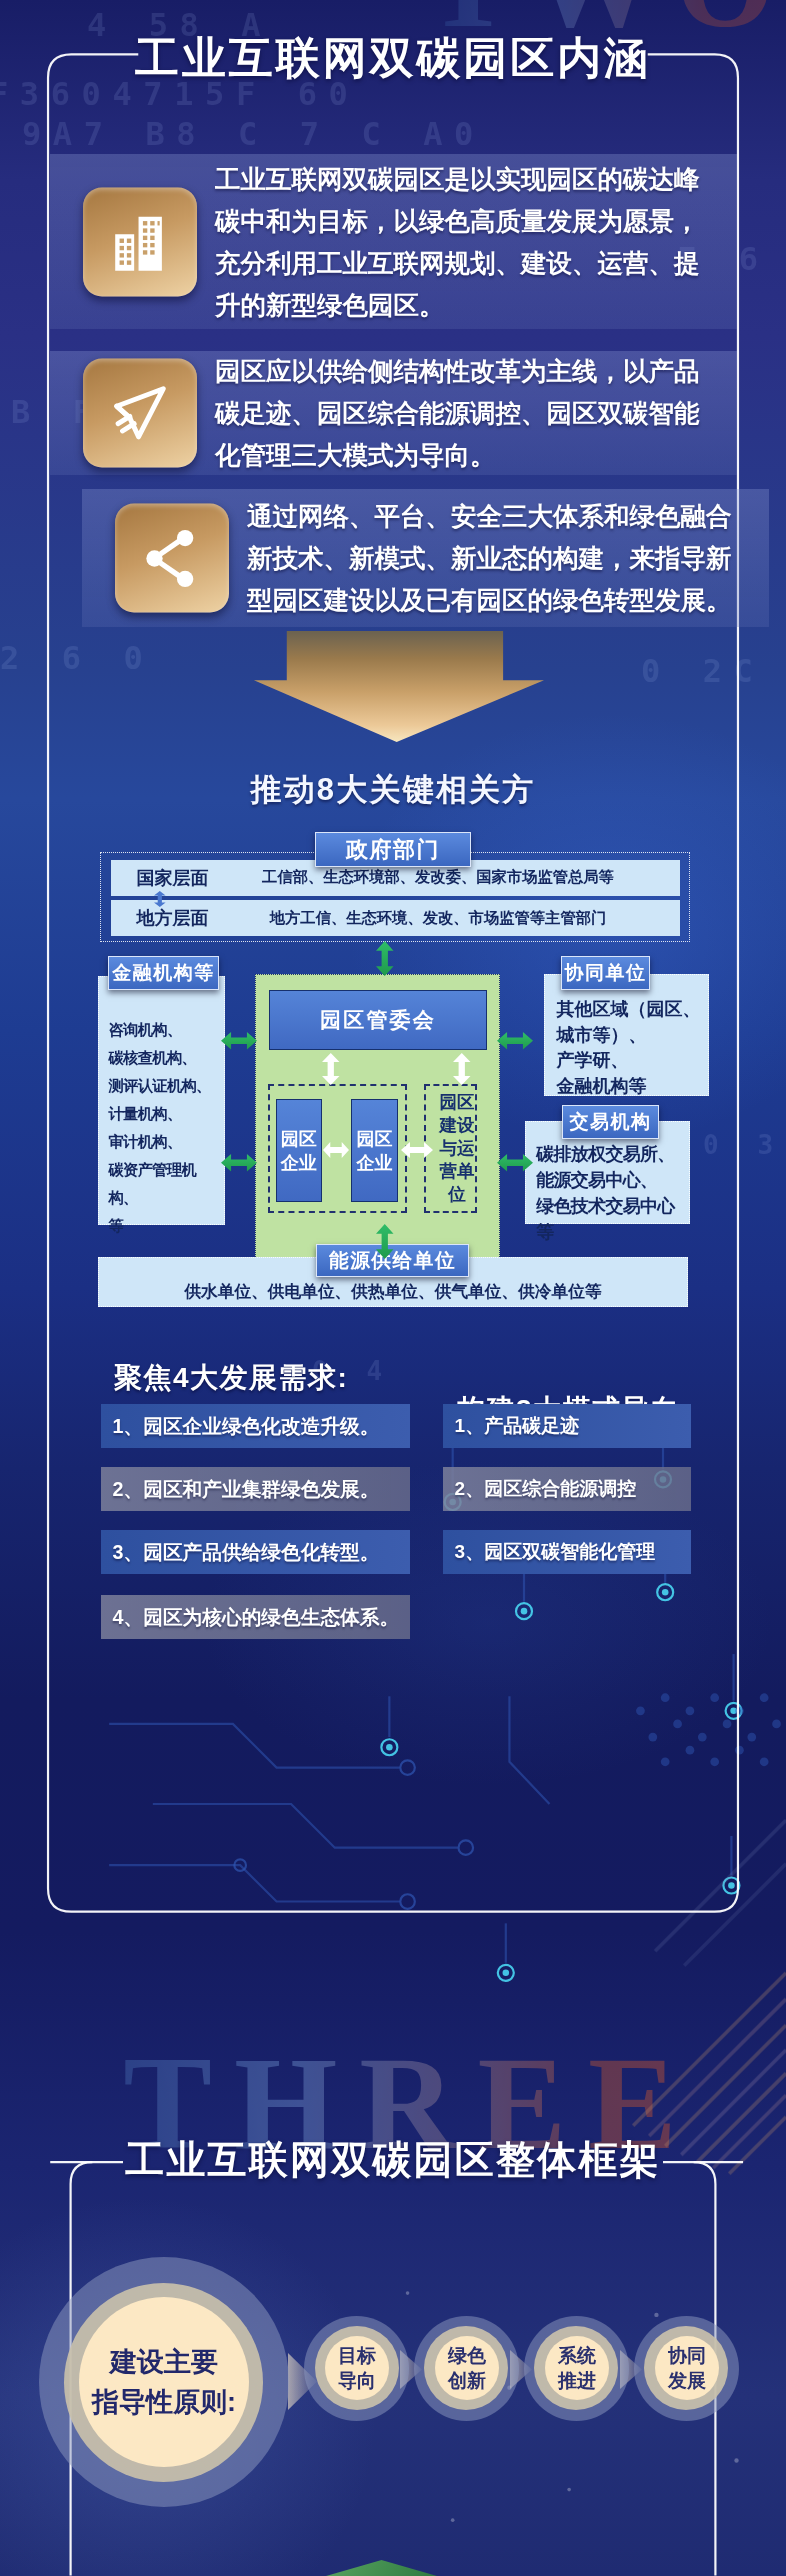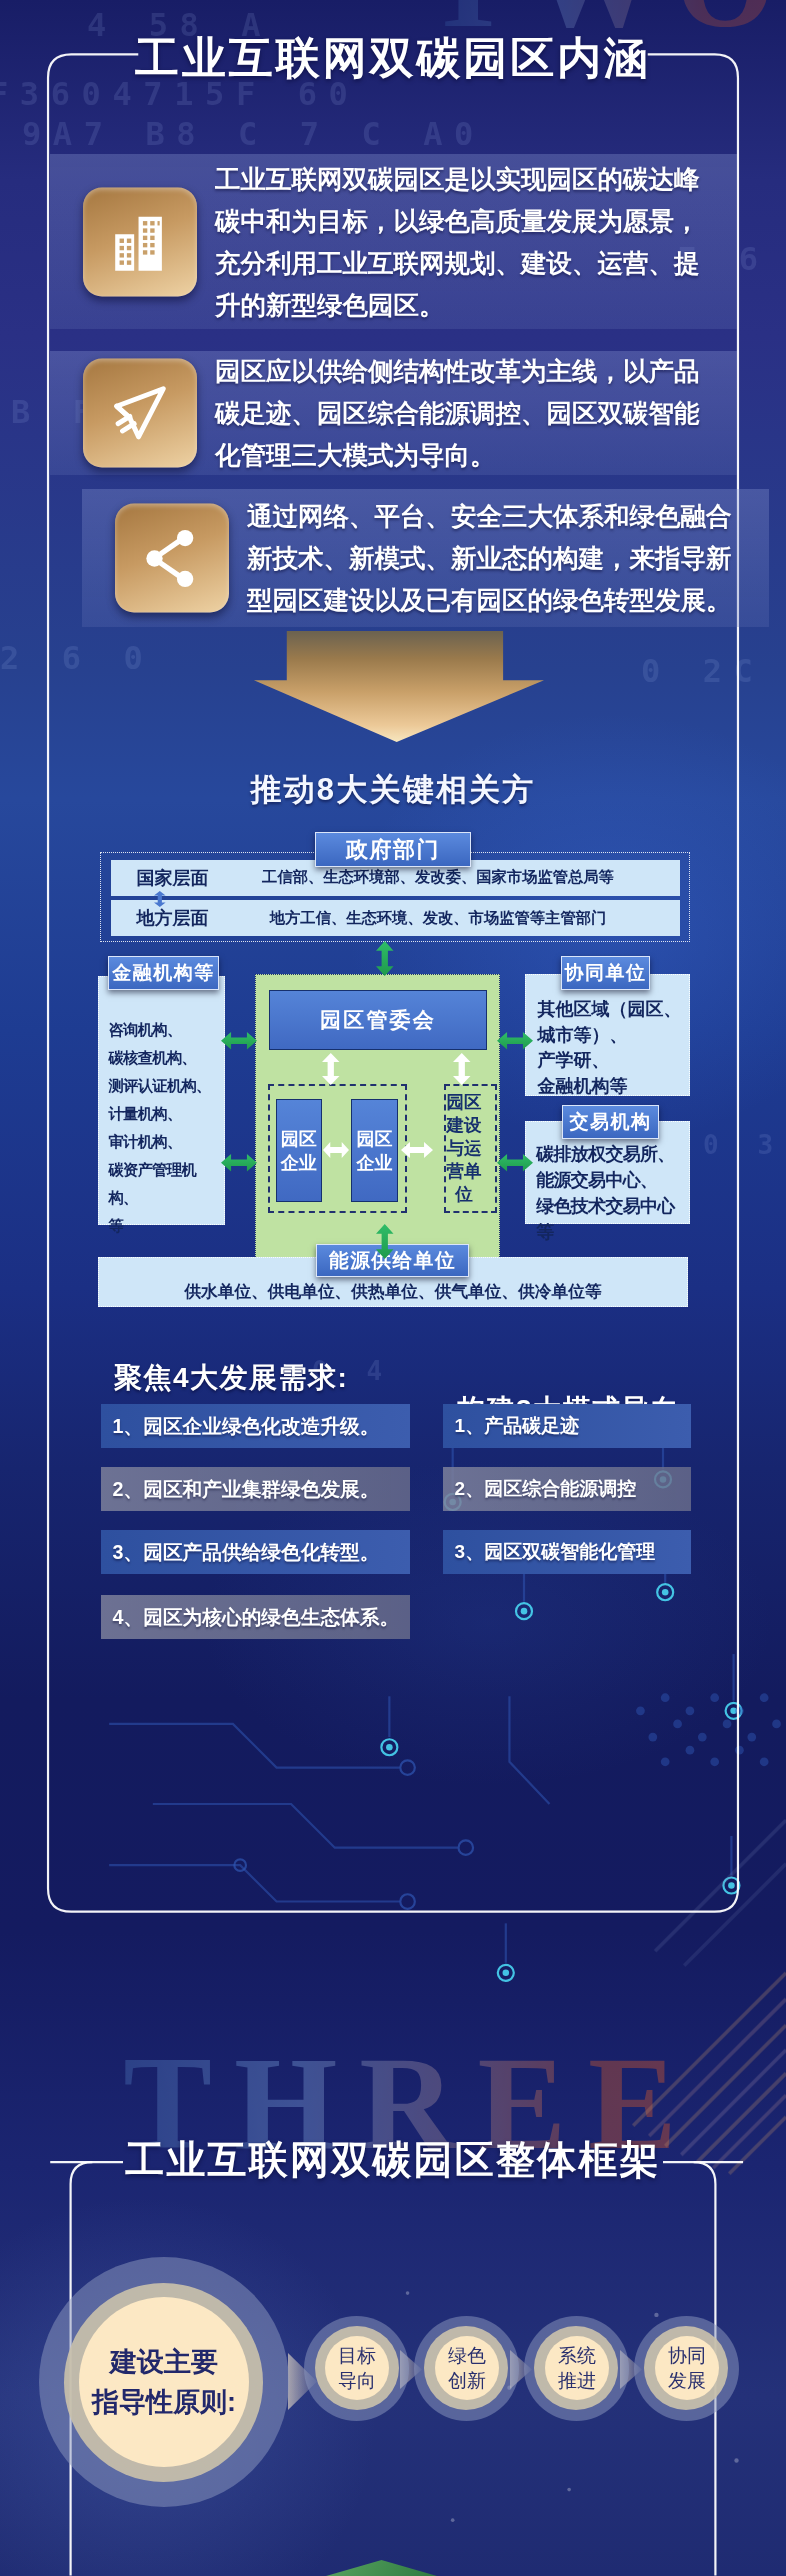--- a/index.html
+++ b/index.html
@@ -71,21 +71,21 @@
   .nrow.odd{background:linear-gradient(90deg,#2e509f,#3c5dae);}
   .nrow.even{background:linear-gradient(90deg,rgba(124,128,155,.85),rgba(106,110,140,.82));}
   .ln{left:101px;width:309px;height:44px;font-size:19.7px;}
   .rn{left:443px;width:248px;height:44px;font-size:19px;}
   
   .ring{position:absolute;border-radius:50%;z-index:3;}
   .r-out{background:rgba(142,154,192,.50);}
   .r-mid{background:rgba(201,192,171,.92);}
   .r-in{background:#fce8c4;display:flex;align-items:center;justify-content:center;text-align:center;}
   .p-label{color:#22286b;font-weight:bold;font-size:27px;line-height:40px;}
-  .p-item{color:#2a306e;font-weight:normal;font-size:19px;line-height:25px;width:44px;}
+  .p-item{color:#2a306e;font-weight:bold;font-size:19px;line-height:25px;width:44px;}
   .chev{position:absolute;z-index:2;clip-path:polygon(0 0,100% 50%,0 100%);
         background:linear-gradient(90deg,rgba(250,235,205,.6),rgba(250,235,205,.08));}
   .pyramid{position:absolute;left:326px;top:2560px;width:111px;height:16px;z-index:2;
         clip-path:polygon(50% 0,100% 100%,0 100%);background:linear-gradient(120deg,#57a35e,#2f7a42);}
   svg.layer{position:absolute;left:0;top:0;pointer-events:none;}
 </style>
 </head>
 <body>
 
 <div class="page">
@@ -285,30 +285,30 @@
     <span style="display:block">碳资产管理机构、</span>
     <span style="display:block">等</span>
   </div>
   <div class="hdr-box" style="left:108px;top:956px;width:109px;height:32px;font-size:19px;">金融机构等</div>
 
   <div class="gpanel">
     <div class="bluebox" style="left:13px;top:14.6px;width:218px;height:60px;font-size:21px;letter-spacing:2.2px;">园区管委会</div>
     <div class="dashbox" style="left:12.4px;top:109px;width:139px;height:129px;"></div>
     <div class="bluebox" style="left:19.7px;top:124px;width:46px;height:103px;font-size:18px;line-height:24px;">园区企业</div>
     <div class="bluebox" style="left:95px;top:124px;width:47px;height:103px;font-size:18px;line-height:24px;">园区企业</div>
-    <div class="dashbox" style="left:188px;top:109px;width:53px;height:129px;display:flex;align-items:center;justify-content:flex-start;">
+    <div class="dashbox" style="left:168px;top:109px;width:53px;height:129px;display:flex;align-items:center;justify-content:flex-end;">
       <div style="width:36px;font-size:17.5px;line-height:23px;font-weight:bold;color:#16306e;text-align:center;">园区建设与运营单位</div>
     </div>
     <div class="arrow-v a-white" style="left:66px;top:78px;width:17.5px;height:32px;"></div>
     <div class="arrow-v a-white" style="left:197px;top:78px;width:17.5px;height:32px;"></div>
     <div class="arrow-h a-white" style="left:67px;top:167px;width:26px;height:16px;"></div>
     <div class="arrow-h a-white" style="left:145px;top:167px;width:32px;height:16px;"></div>
   </div>
 
-  <div class="lpanel" style="left:525px;top:974px;width:165px;height:122px;padding:22px 7.3px 5.8px 11.6px;font-size:18px;line-height:25.5px;">
+  <div class="lpanel" style="left:544px;top:974px;width:165px;height:122px;padding:22px 7.3px 5.8px 11.6px;font-size:18px;line-height:25.5px;">
     <span style="display:block">其他区域（园区、城市等）、</span>
     <span style="display:block">产学研、</span>
     <span style="display:block">金融机构等</span>
   </div>
   <div class="hdr-box" style="left:561px;top:956px;width:87px;height:32px;font-size:19px;">协同单位</div>
 
   <div class="lpanel" style="left:525px;top:1121px;width:165px;height:103px;padding:19px 5.8px 5.8px 10.2px;font-size:18px;line-height:26px;letter-spacing:-0.7px;">
     <span style="display:block">碳排放权交易所、</span>
     <span style="display:block">能源交易中心、</span>
     <span style="display:block">绿色技术交易中心等</span>

